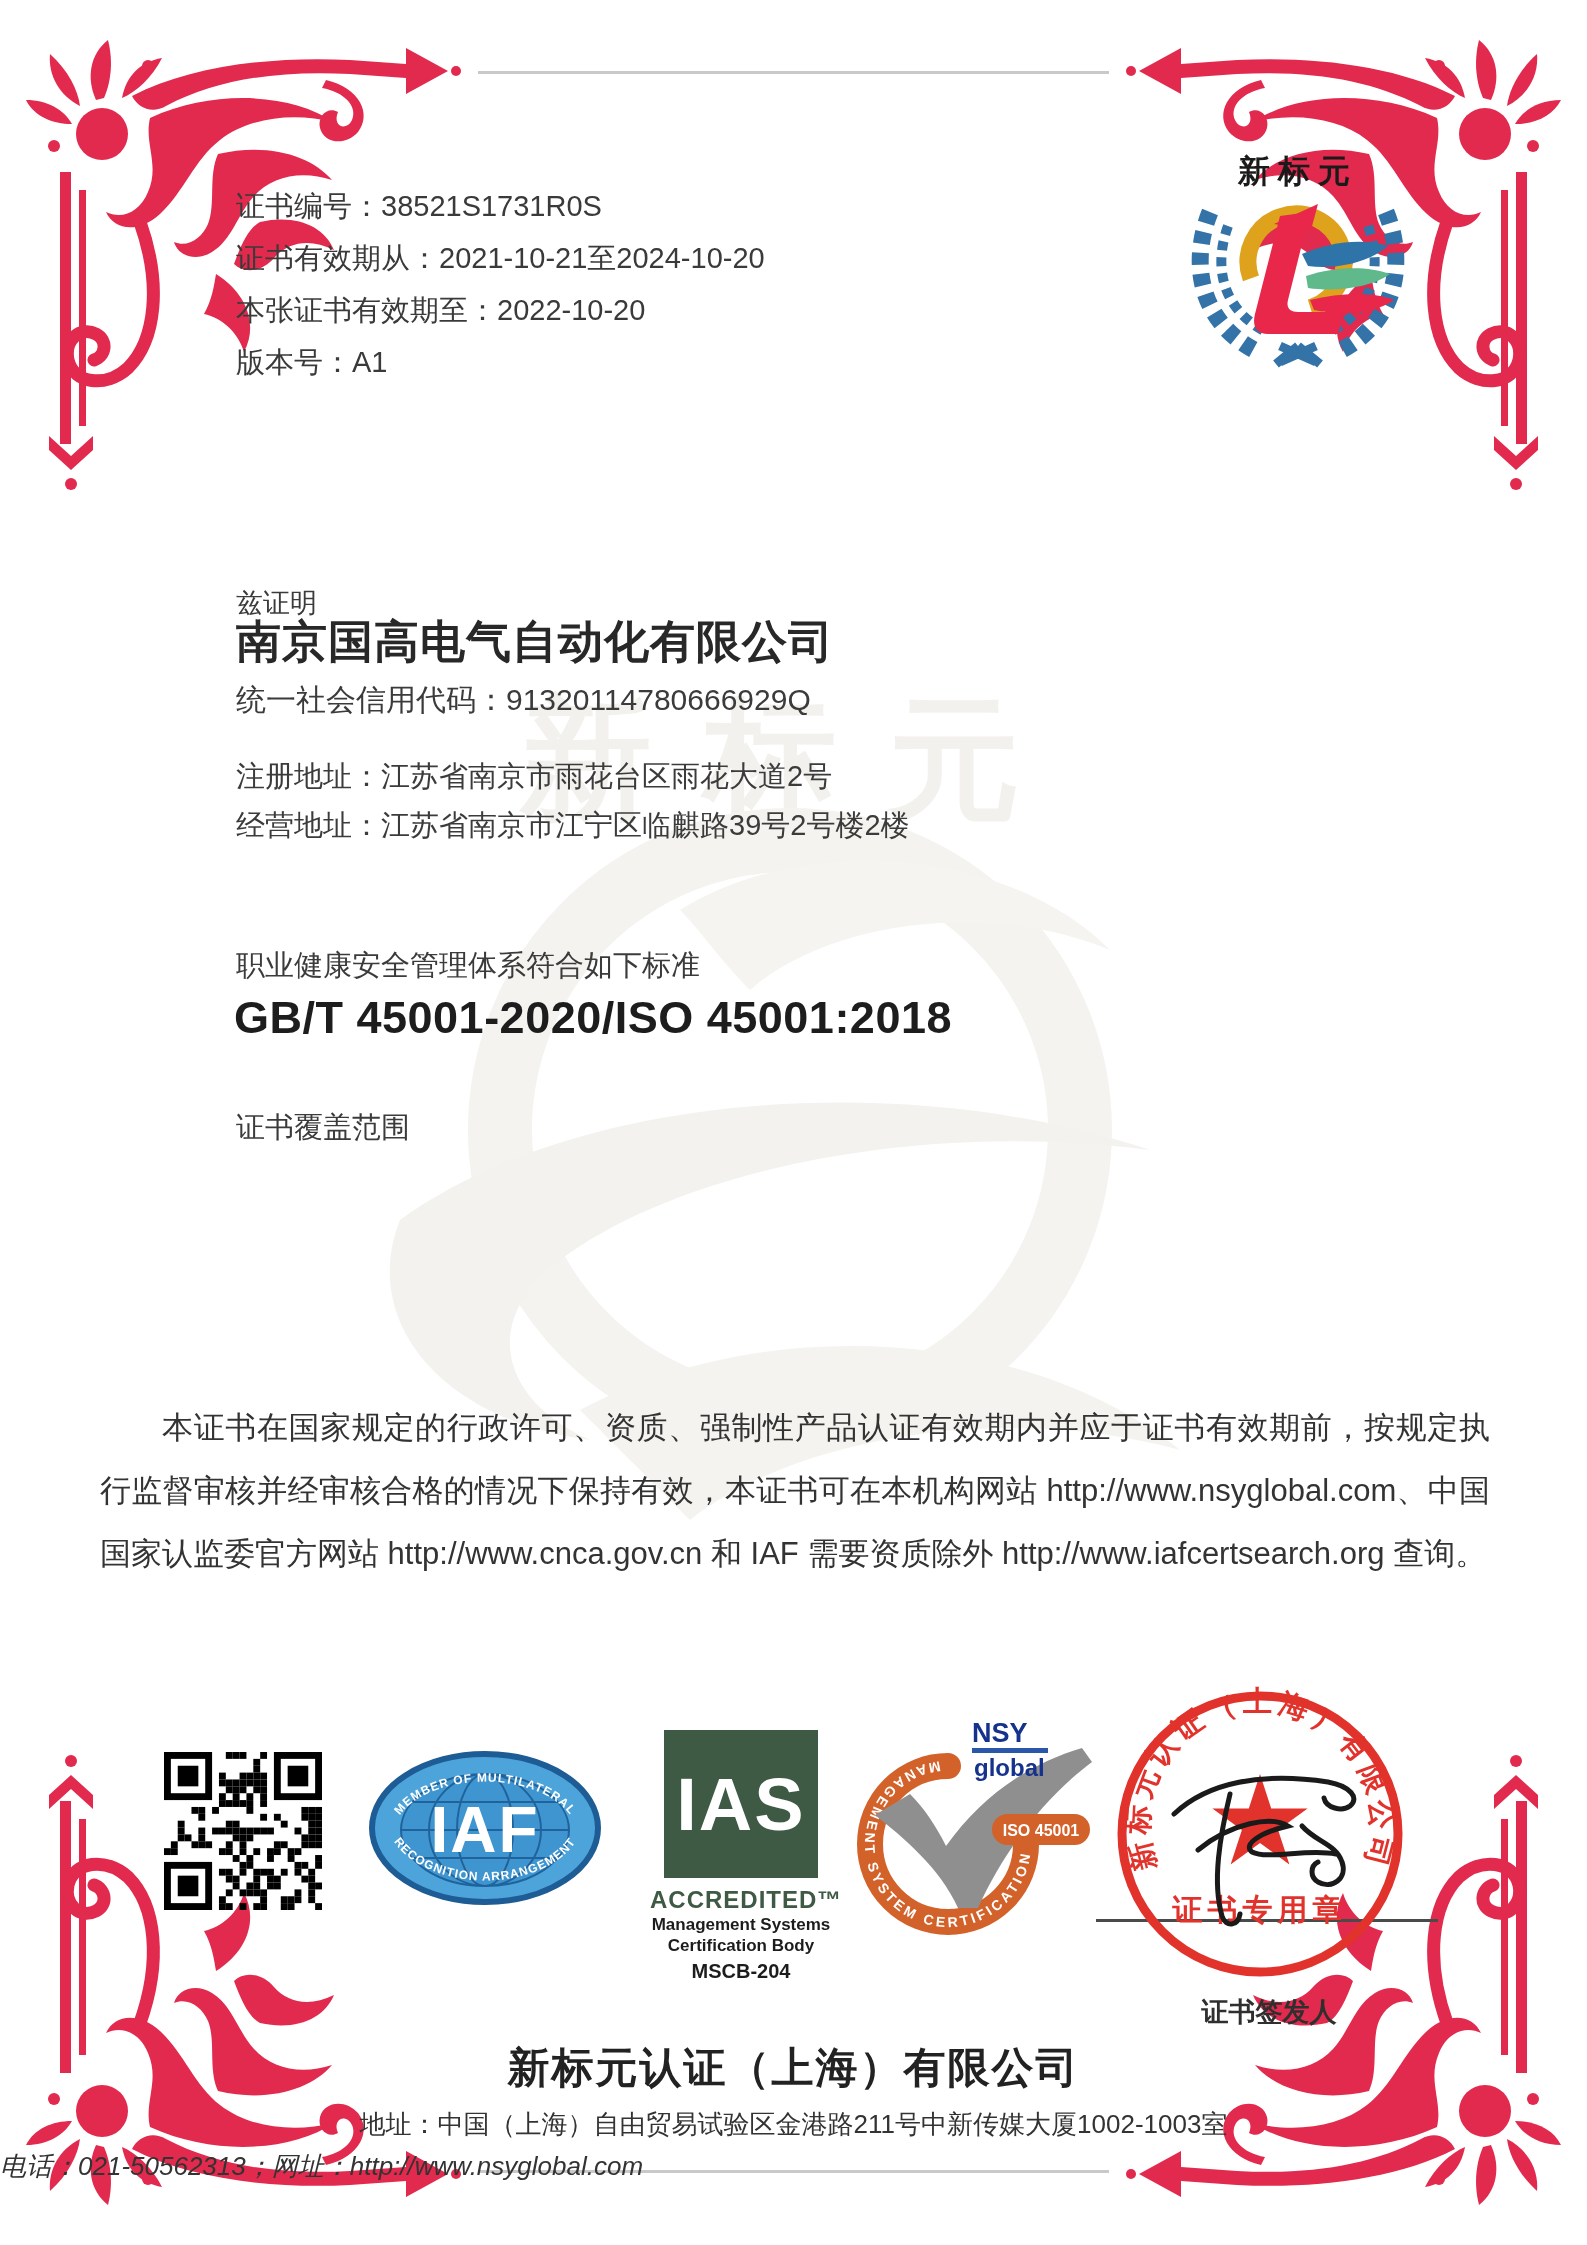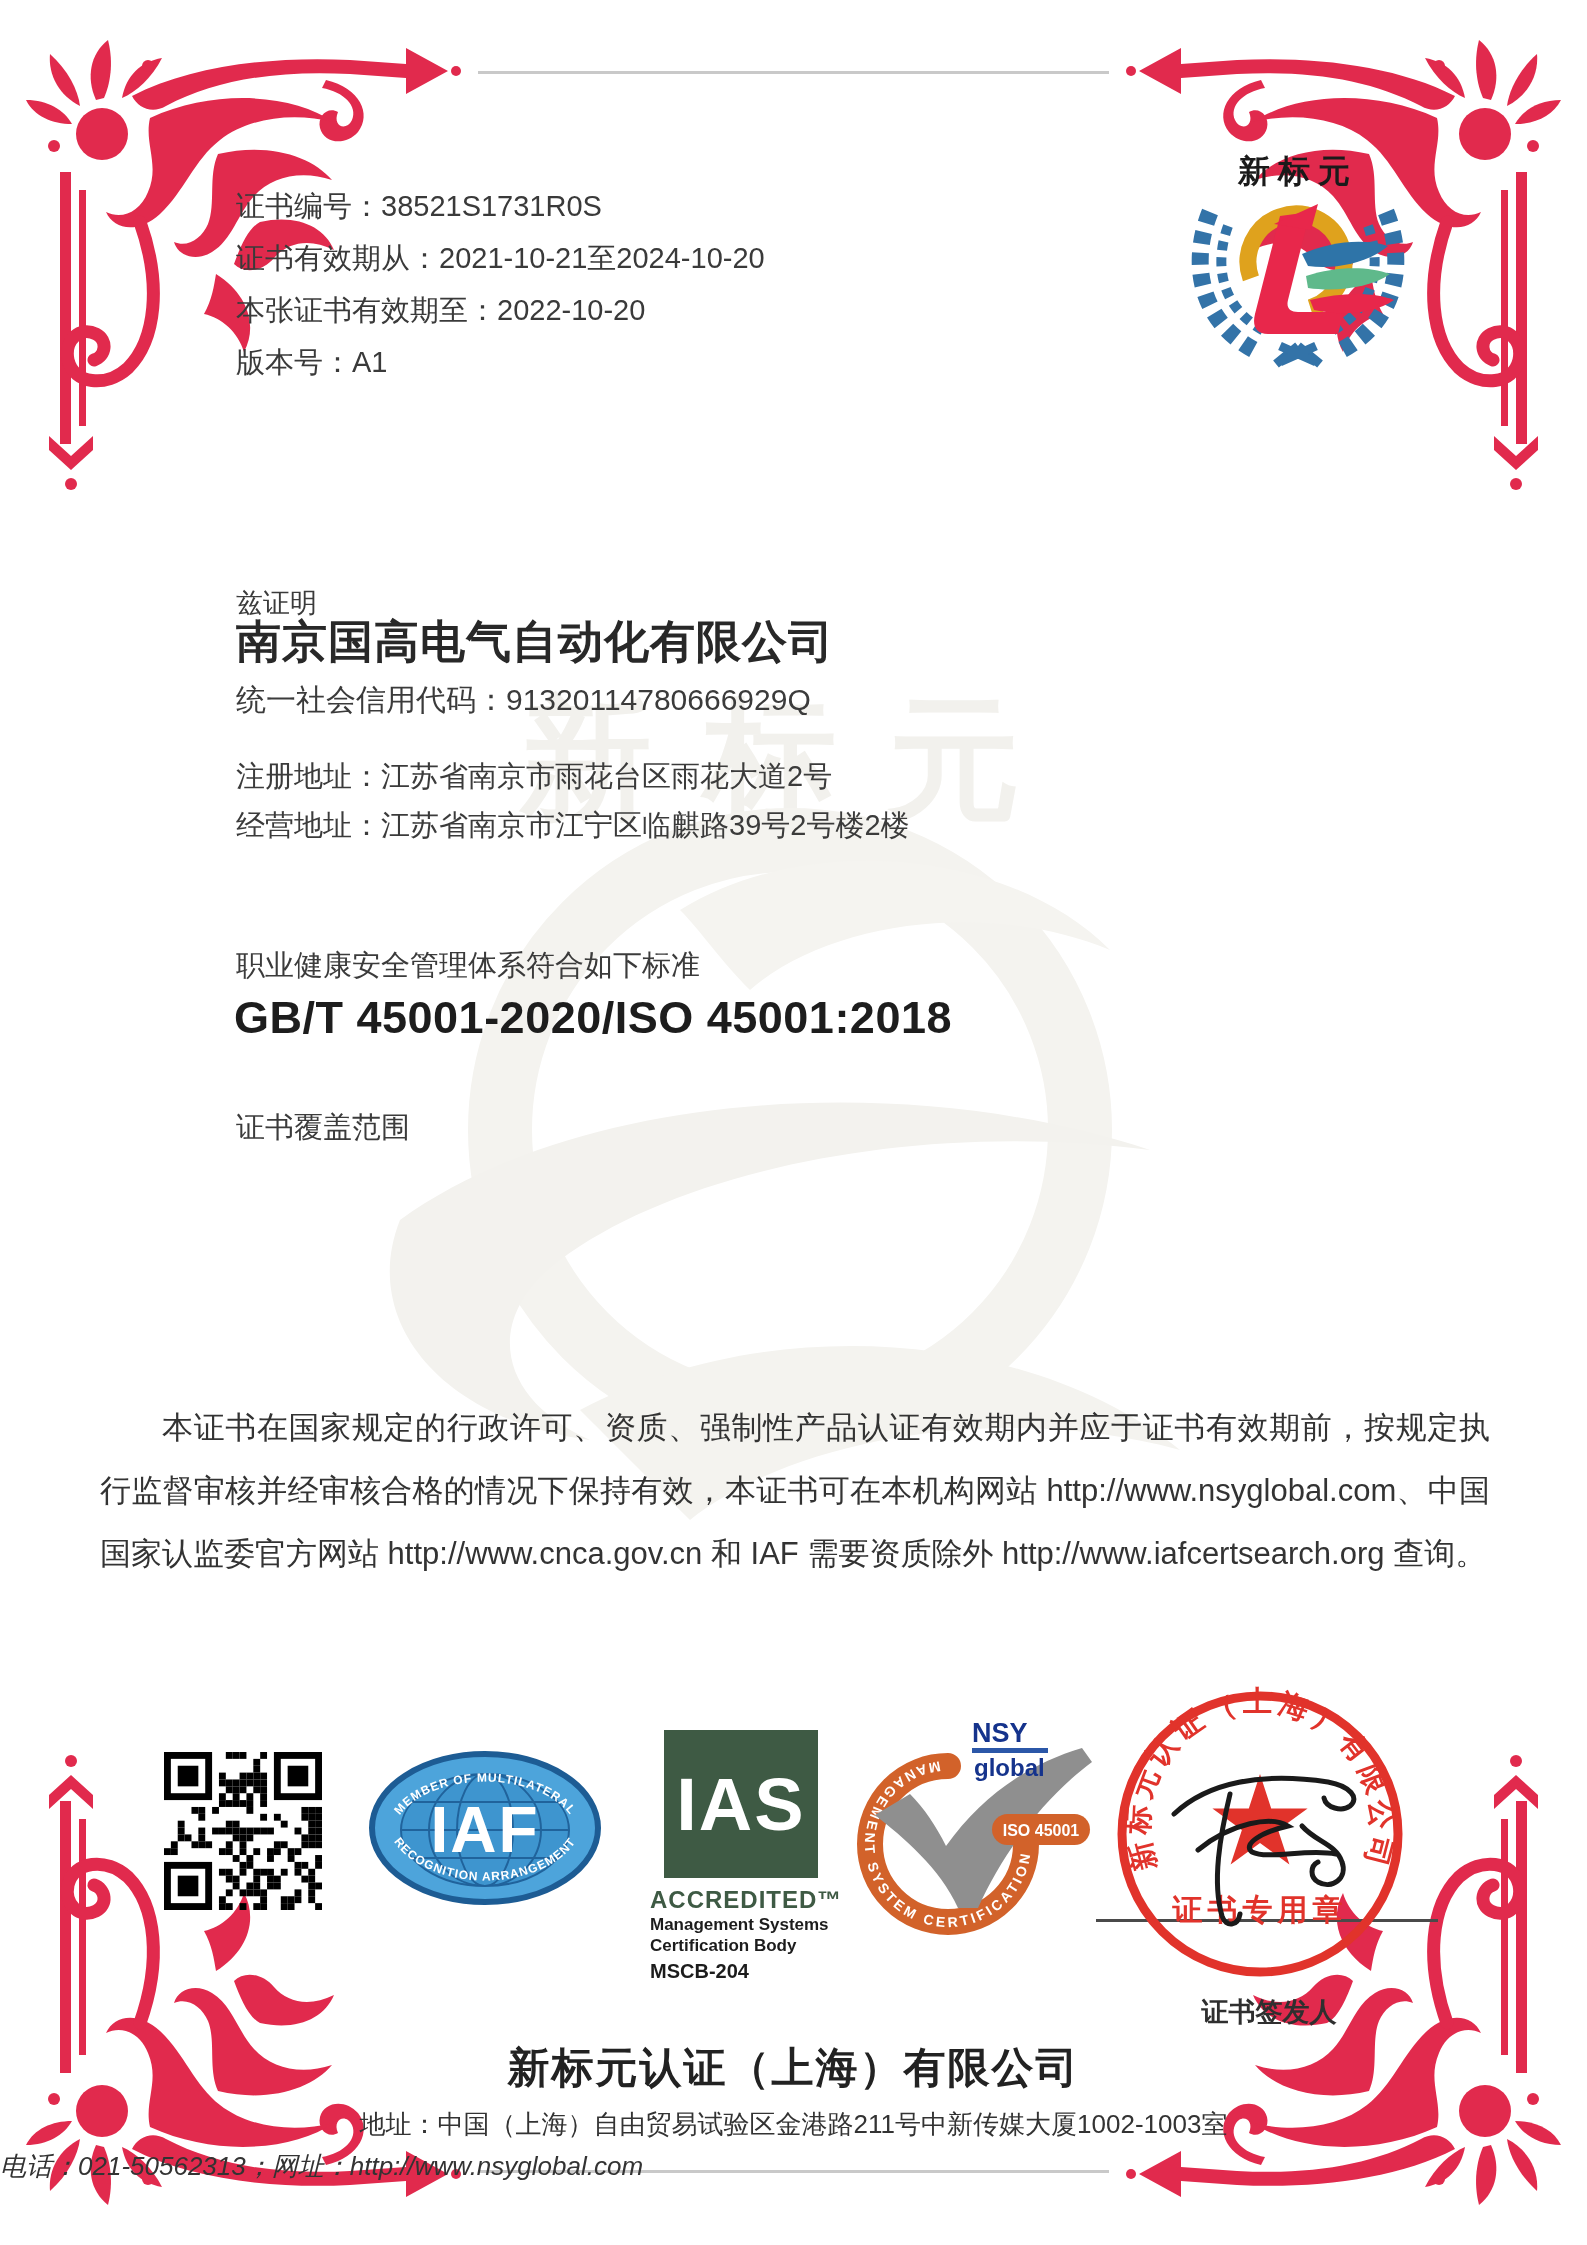--- a/index.html
+++ b/index.html
@@ -31,21 +31,21 @@
   .std-code{left:234px;top:992px;font-size:45px;font-weight:700;color:#1d1d1d;letter-spacing:0.5px;}
   .scope-heading{left:236px;top:1108px;font-size:29px;}
   .scope-text{left:236px;top:1160px;font-size:33px;color:#2e2e2e;}
 
   .notice{left:100px;width:1390px;top:1396px;font-size:31px;line-height:63px;
           text-align:justify;text-indent:2em;color:#333;}
 
   
   .qr{left:164px;top:1752px;width:158px;height:158px;}
   .iaf{left:368px;top:1750px;width:234px;height:156px;}
-  .ias-group{left:650px;top:1730px;width:182px;text-align:left;}
+  .ias-group{left:650px;top:1730px;width:182px;text-align:center;}
   .ias-box{width:154px;height:148px;margin:0 auto;background:#3E5A44;display:flex;align-items:center;justify-content:center;}
   .ias-box span{color:#fff;font-size:74px;font-weight:700;letter-spacing:2px;}
   .ias-accredited{margin-top:8px;font-size:24px;font-weight:700;color:#3E5A44;letter-spacing:1px;}
   .ias-line{font-size:17px;font-weight:700;color:#1c1c1c;line-height:21px;}
   .ias-mscb{font-size:20px;font-weight:700;color:#1c1c1c;margin-top:4px;}
   .nsy{left:852px;top:1712px;width:252px;height:252px;}
   .stamp{left:1112px;top:1686px;width:296px;height:296px;z-index:2;}
   .sig-line{position:absolute;left:1096px;top:1919px;width:342px;height:3px;background:#4a4a4a;z-index:1;}
   .signer{left:1146px;top:1994px;width:246px;text-align:center;font-size:27px;font-weight:600;color:#2f2f2f;}
 

